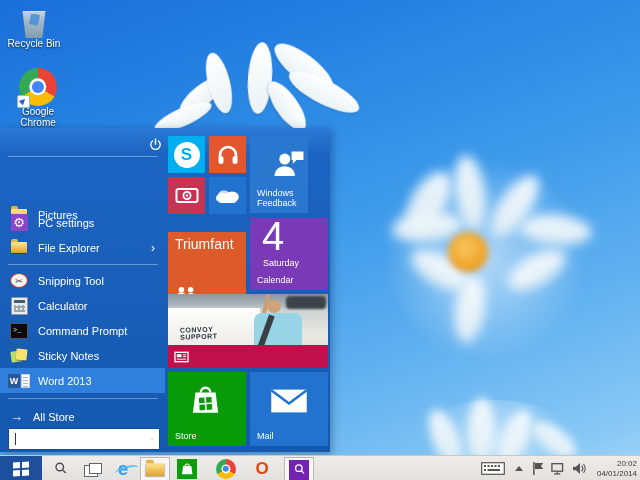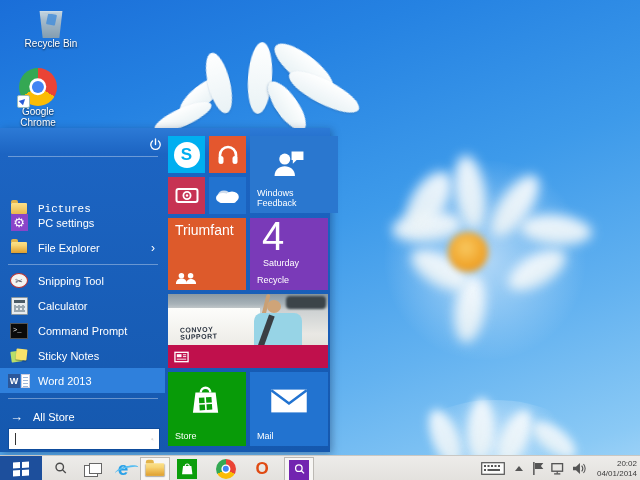--- a/index.html
+++ b/index.html
@@ -125,21 +125,21 @@
 
   <div class="blurry2">
     <div class="glow" style="left:410px;top:400px;width:170px;height:90px;"></div>
     <div class="petal" style="left:432px;top:408px;width:26px;height:58px;transform:rotate(-22deg);"></div>
     <div class="petal" style="left:468px;top:398px;width:26px;height:62px;transform:rotate(2deg);"></div>
     <div class="petal" style="left:502px;top:408px;width:26px;height:58px;transform:rotate(24deg);"></div>
     <div class="petal" style="left:528px;top:428px;width:52px;height:24px;transform:rotate(38deg);"></div>
   </div>
 </div>
 
-<div class="abs dicon" style="left:20px;top:8px;">
+<div class="abs dicon" style="left:3px;top:8px;">
   <div class="bin-body">
     <div class="bin-paper"></div>
       <div class="bin-rim"></div>
   </div>
   <div class="dlabel">Recycle Bin</div>
 </div>
 <div class="abs dicon" style="left:7px;top:68px;">
   <div style="position:relative;width:38px;height:38px;margin:0 auto;">
     <div class="chrome-logo" style="width:38px;height:38px;"></div>
     <div class="shortcut-badge"></div>
@@ -153,21 +153,21 @@
 <div id="start-menu" class="abs">
 
   <div class="abs" style="left:144px;top:6px;width:22px;height:20px;display:flex;align-items:center;justify-content:center;">
     <svg width="15" height="15" viewBox="0 0 20 20">
       <path d="M10 2.5v7.5" stroke="#fff" stroke-width="1.8" fill="none" stroke-linecap="round"></path>
       <path d="M6 5.4a6.3 6.3 0 1 0 8 0" stroke="#fff" stroke-width="1.8" fill="none" stroke-linecap="round"></path>
     </svg>
   </div>
   <div class="mdivider" style="top:28px;"></div>
 
-  <div class="menu-row" style="top:68px;font-family:Liberation Mono, monospace;">
+  <div class="menu-row" style="top:74px;">
     <span class="mi">
         <span class="folder"></span>
       </span>
     <span class="ml">Pictures</span>
   </div>
   <div class="menu-row" style="top:82px;">
     <span class="mi">
         <span class="gear-sq">⚙</span>
       </span>
     <span class="ml">PC settings</span>
@@ -240,21 +240,21 @@
   <div class="tile" style="left:209px;top:8px;width:37px;height:37px;background:#e4572e;">
     <div class="tcenter">
       <svg width="24" height="24" viewBox="0 0 24 24">
         <path d="M4 15v-3a8 8 0 0 1 16 0v3" fill="none" stroke="#fff" stroke-width="2.6"></path>
         <rect x="2.5" y="13" width="5" height="8" rx="2.5" fill="#fff"></rect>
         <rect x="16.5" y="13" width="5" height="8" rx="2.5" fill="#fff"></rect>
       </svg>
     </div>
   </div>
 
-  <div class="tile" style="left:250px;top:8px;width:88px;height:77px;background:#2a77cf;">
+  <div class="tile" style="left:250px;top:8px;width:58px;height:77px;background:#2a77cf;">
     <svg width="36" height="34" viewBox="0 0 40 40" style="position:absolute;left:21px;top:12px;">
       <circle cx="15" cy="13" r="6.5" fill="#fff"></circle>
       <path d="M3 33c0-7.5 5.5-11.5 12-11.5S27 25.5 27 33z" fill="#fff"></path>
       <path d="M23 4h14v10h-8l-4.5 4.5V14H23z" fill="#fff"></path>
     </svg>
     <div class="tlabel">
       <div>Windows</div>
       <div>Feedback</div>
     </div>
   </div>
@@ -272,34 +272,34 @@
     <div class="tcenter">
       <svg width="27" height="17" viewBox="0 0 27 17">
         <ellipse cx="10" cy="8" rx="6" ry="4.6" fill="#cfdcec"></ellipse>
         <ellipse cx="9" cy="11" rx="7" ry="5" fill="#fff"></ellipse>
         <ellipse cx="18" cy="10" rx="6.8" ry="5.6" fill="#fff"></ellipse>
         <rect x="5" y="11" width="17" height="5" rx="2.5" fill="#fff"></rect>
       </svg>
     </div>
   </div>
 
-  <div class="tile" style="left:168px;top:90px;width:78px;height:72px;background:#dd5a2b;">
+  <div class="tile" style="left:168px;top:104px;width:78px;height:72px;background:#dd5a2b;">
     <div style="position:absolute;left:7px;top:4px;font-size:14px;">Triumfant</div>
     <svg width="22" height="13" viewBox="0 0 24 14" style="position:absolute;left:7px;bottom:5px;">
       <circle cx="7" cy="4" r="3" fill="#fff"></circle>
       <path d="M1 13c0-4 2.6-6 6-6s6 2 6 6z" fill="#fff"></path>
       <circle cx="17" cy="4" r="3" fill="#fff"></circle>
       <path d="M11.8 13c.6-3.4 2.8-5.4 5.2-5.4 3.4 0 6 2 6 5.4z" fill="#fff"></path>
     </svg>
   </div>
 
   <div class="tile" style="left:250px;top:90px;width:78px;height:72px;background:#7a3ab8;">
     <div style="position:absolute;left:12px;top:-4px;font-size:40px;font-weight:300;">4</div>
     <div style="position:absolute;left:13px;top:40px;font-size:9px;">Saturday</div>
-    <div class="tlabel">Recycle</div>
+    <div class="tlabel">Calendar</div>
   </div>
 
   <div class="tile" style="left:168px;top:166px;width:160px;height:74px;background:#b9c2c6;">
     <div style="position:absolute;inset:0;background:linear-gradient(180deg,#8a98a2 0,#a8b2b8 10px,#cdd1d2 16px,#e9e8e4 40px,#d8d4cc 100%);">
       <div style="position:absolute;left:118px;top:2px;width:40px;height:13px;background:#3c4449;border-radius:4px;filter:blur(1px);"></div>
       <div style="position:absolute;left:0;top:14px;width:92px;height:60px;background:linear-gradient(#fdfdfb,#e3e1da);"></div>
       <div style="position:absolute;left:12px;top:32px;font-size:7px;font-weight:bold;color:#2a3340;transform:rotate(-2deg);letter-spacing:.5px;">
         <div>CONVOY</div>
         <div>SUPPORT</div>
       </div>

